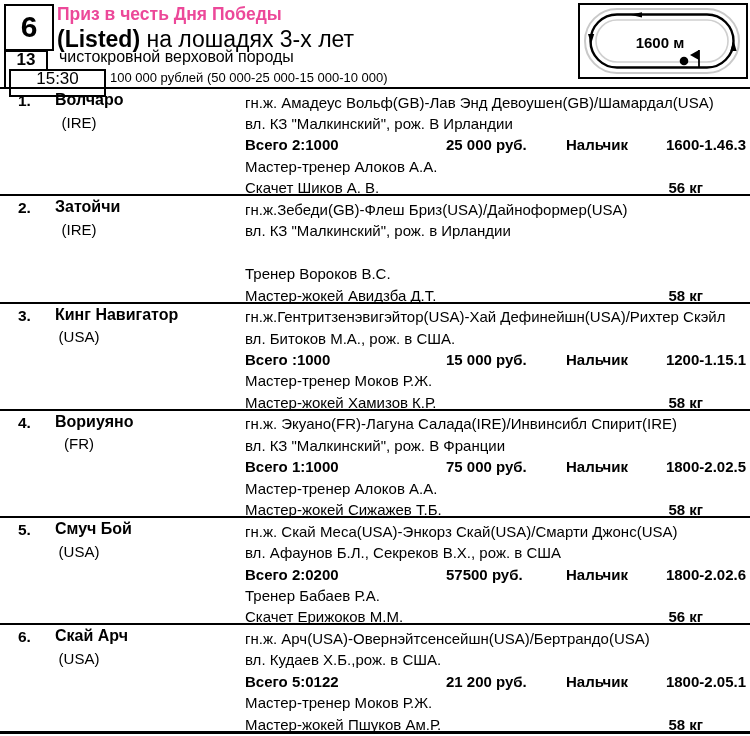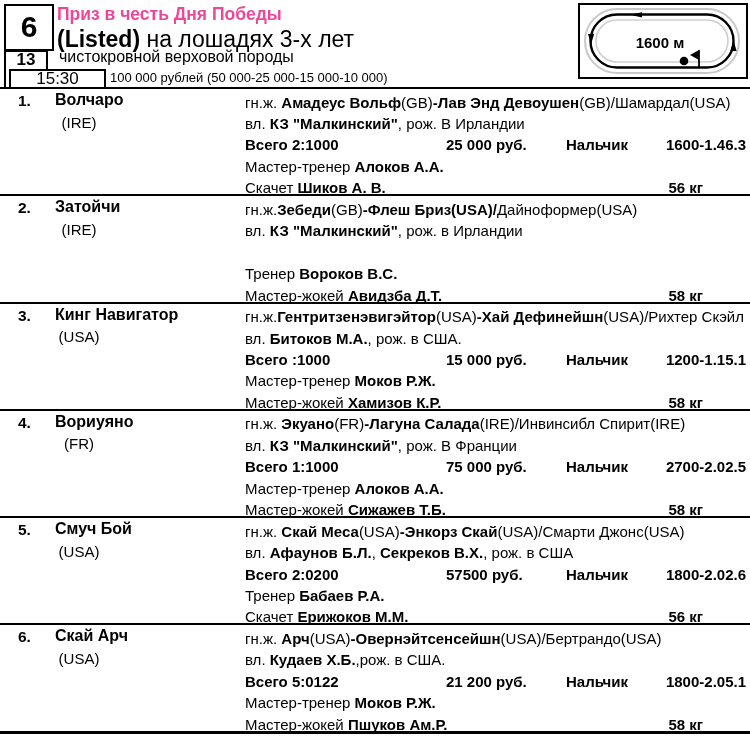--- a/index.html
+++ b/index.html
@@ -3,38 +3,38 @@
 <meta charset="utf-8">
 <style>
   html,body{margin:0;padding:0;background:#fff;}
   .page{position:relative;width:750px;height:736px;background:#fff;
         font-family:"Liberation Sans",sans-serif;color:#000;overflow:hidden;}
 
   
   .box{position:absolute;border:2.6px solid #000;box-sizing:border-box;text-align:center;background:#fff;}
   .race-no{left:4px;top:4px;width:50px;height:47px;font-size:30px;font-weight:bold;line-height:42px;}
   .race-no2{left:4px;top:50px;width:44px;height:39px;font-size:17px;line-height:16px;font-weight:bold;}
-  .race-time{left:9px;top:69px;width:97px;height:20px;font-size:17px;line-height:15px;}
+  .race-time{left:9px;top:69px;width:97px;height:28px;font-size:17px;line-height:15px;}
   .title{position:absolute;left:57px;top:4px;font-size:17.5px;font-weight:bold;color:#ec4899;white-space:nowrap;}
   .conds{position:absolute;left:57px;top:26px;font-size:23px;white-space:nowrap;}
   .conds .b{font-weight:bold;}
   .conds2{position:absolute;left:59px;top:48px;font-size:16px;white-space:nowrap;}
   .prize{position:absolute;left:110px;top:70px;font-size:13px;white-space:nowrap;}
   .track-box{left:578px;top:3px;width:170px;height:76px;}
   .track-box svg{display:block;}
 
   
   .entries{position:absolute;left:0;top:87px;width:750px;border-bottom:3px solid #000;}
   .entry{position:relative;height:107.3px;border-top:2.8px solid #000;box-sizing:border-box;}
   .num{position:absolute;left:18px;top:3px;font-size:15.5px;font-weight:bold;}
   .hname{position:absolute;left:55px;top:2px;font-size:16px;font-weight:bold;white-space:nowrap;}
   .country{position:absolute;left:36px;top:24.5px;width:86px;text-align:center;font-size:15px;}
   .lines{position:absolute;left:245px;top:2.5px;right:0;}
   .line{position:relative;height:21.45px;line-height:21.45px;font-size:15px;white-space:nowrap;}
-  .line .b{font-weight:bold;}
+  .line .b{font-weight:normal;}
   .stats span{font-weight:bold;}
   .stats .money{position:absolute;left:201px;}
   .stats .place{position:absolute;left:321px;}
   .stats .record{position:absolute;right:4px;}
   .jockey .weight{position:absolute;right:47px;font-weight:bold;}
 </style>
 </head>
 <body>
 
 <div class="page">
@@ -131,21 +131,21 @@
     <div class="num">4.</div>
     <div class="hname">Вориуяно</div>
     <div class="country">(FR)</div>
     <div class="lines">
       <div class="line pedigree"><span>гн.ж. </span><span class="b">Экуано</span><span>(FR)</span><span class="b">-Лагуна Салада</span><span>(IRE)/Инвинсибл Спирит(IRE)</span></div>
       <div class="line owner"><span>вл. </span><span class="b">КЗ "Малкинский"</span><span>, рож. В Франции</span></div>
       <div class="line stats">
         <span class="total">Всего 1:1000</span>
         <span class="money">75 000 руб.</span>
         <span class="place">Нальчик</span>
-        <span class="record">2700-2.02.5</span>
+        <span class="record">1800-2.02.5</span>
       </div>
       <div class="line trainer"><span>Мастер-тренер </span><span class="b">Алоков А.А.</span></div>
       <div class="line jockey">
         <span class="jtext"><span>Мастер-жокей </span><span class="b">Сижажев Т.Б.</span></span>
         <span class="weight">58 кг</span>
       </div>
     </div>
   </div>
 
   <div class="entry">

